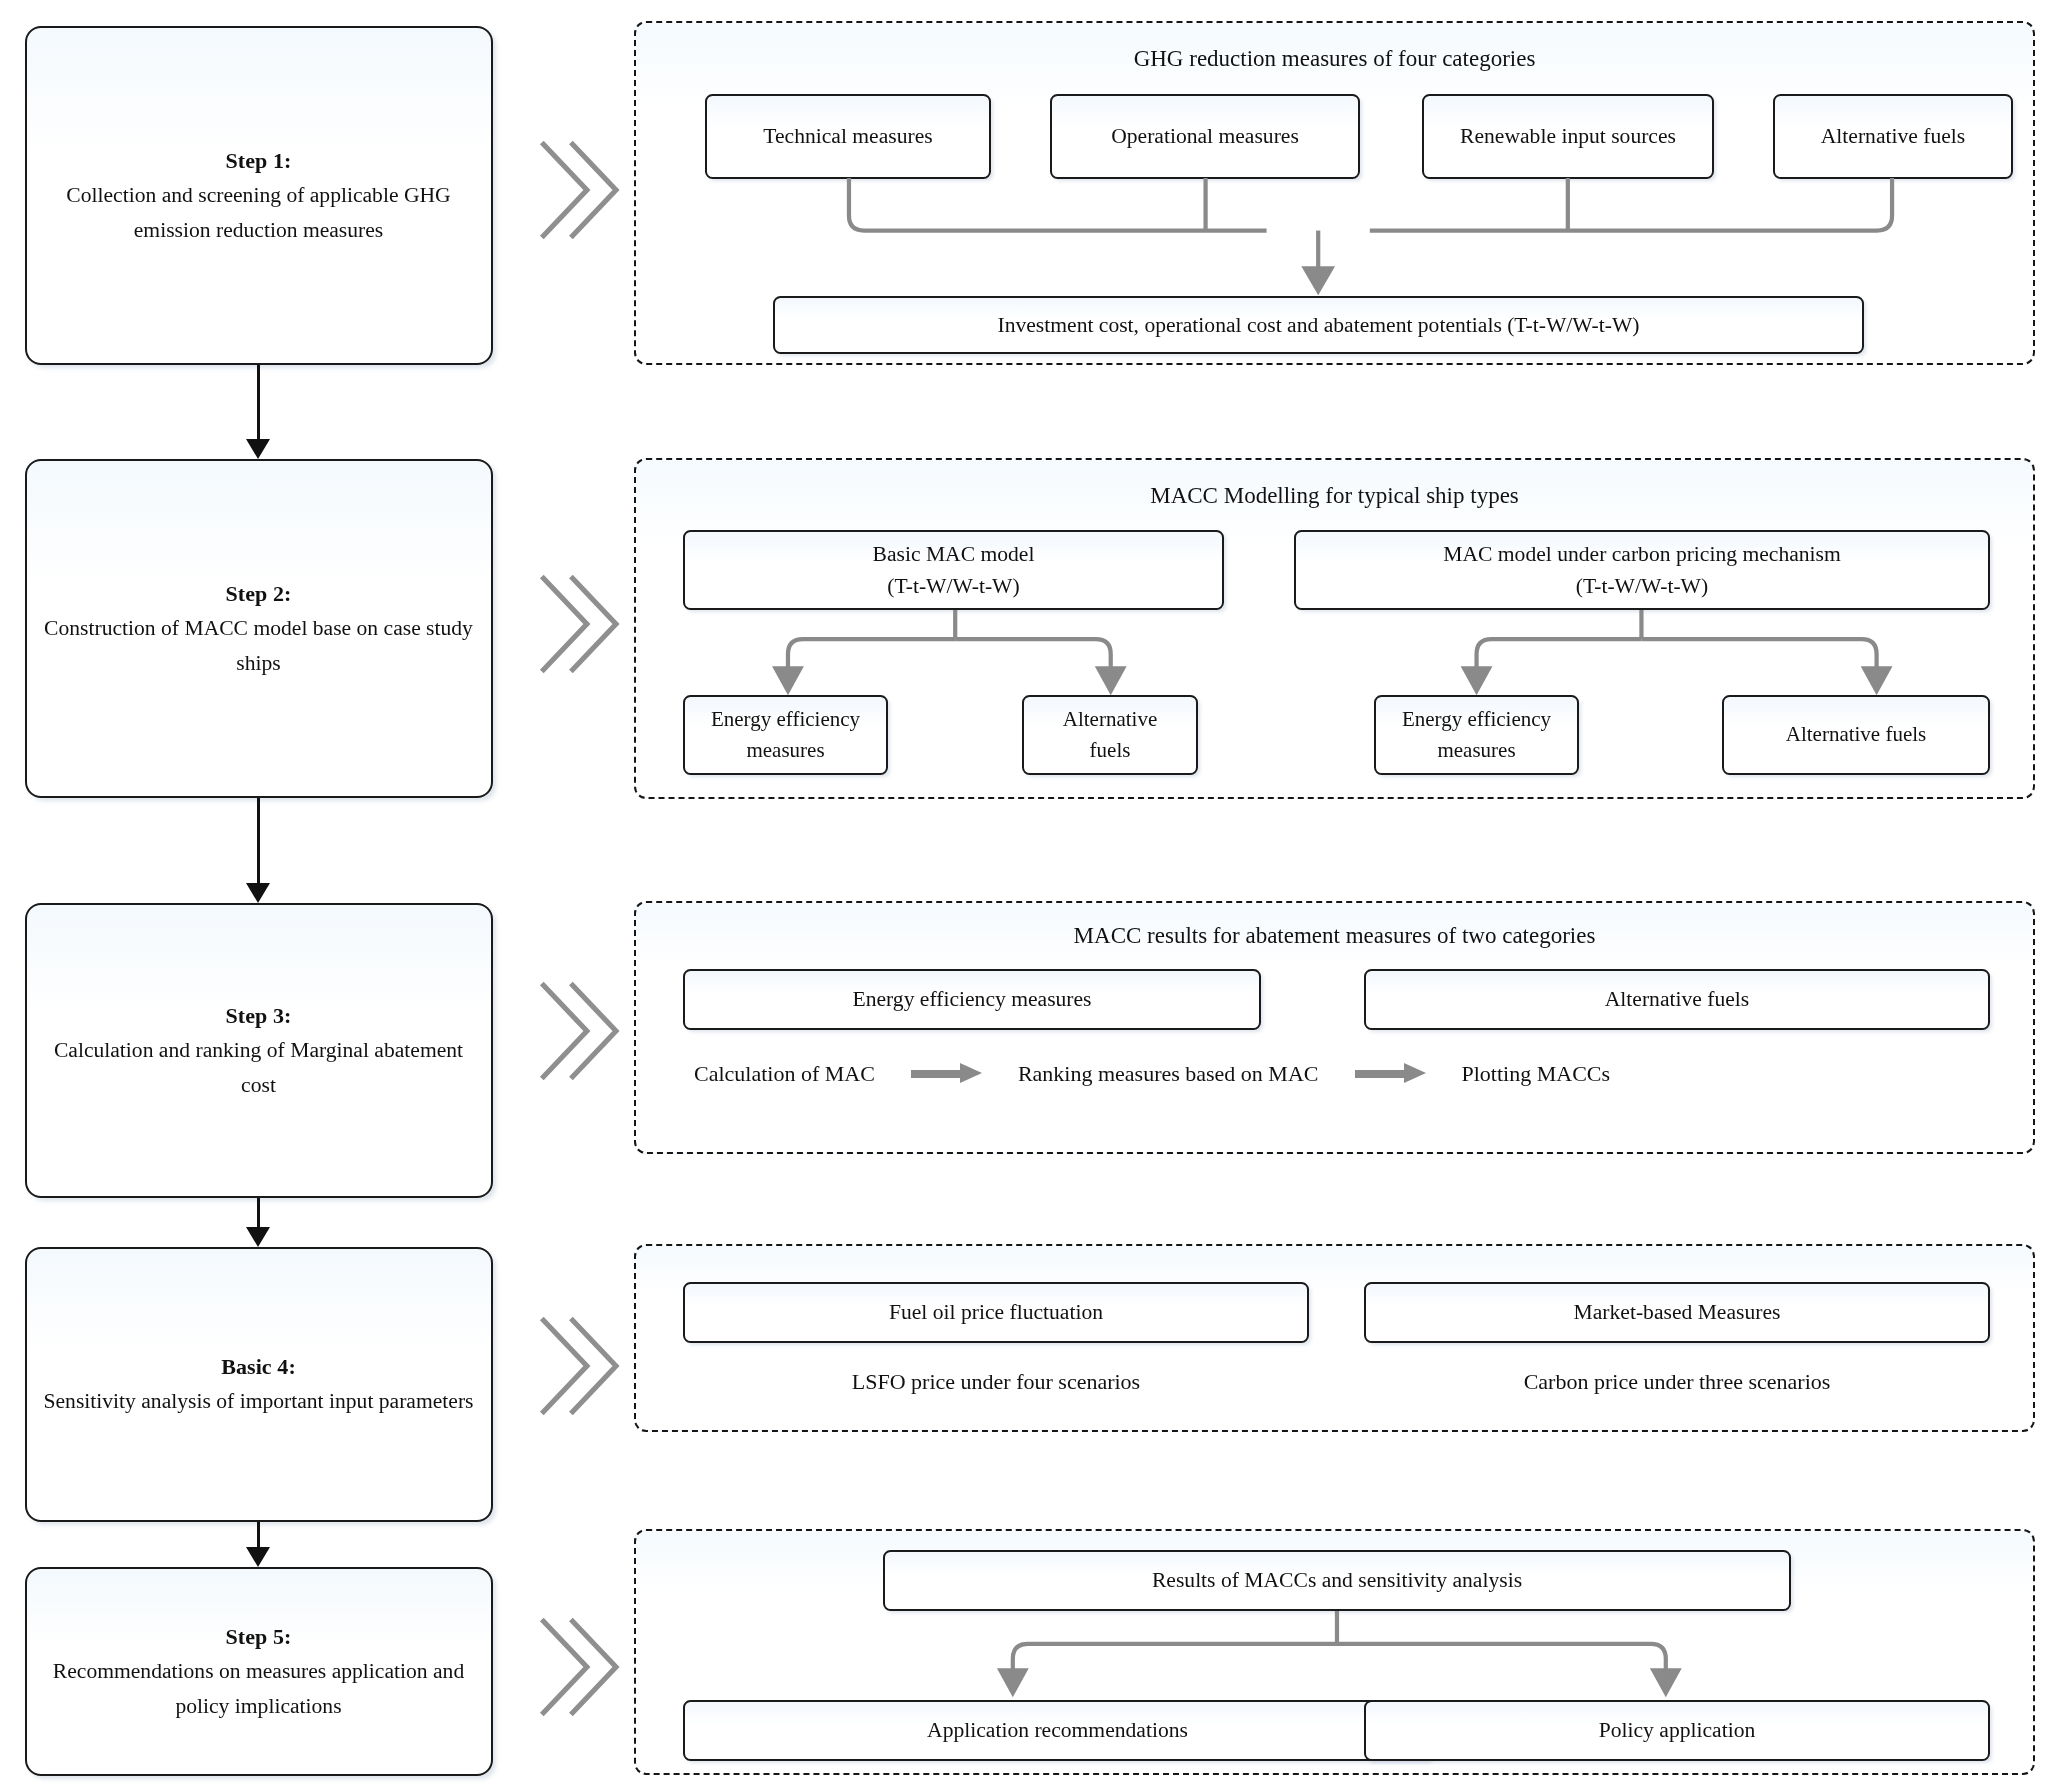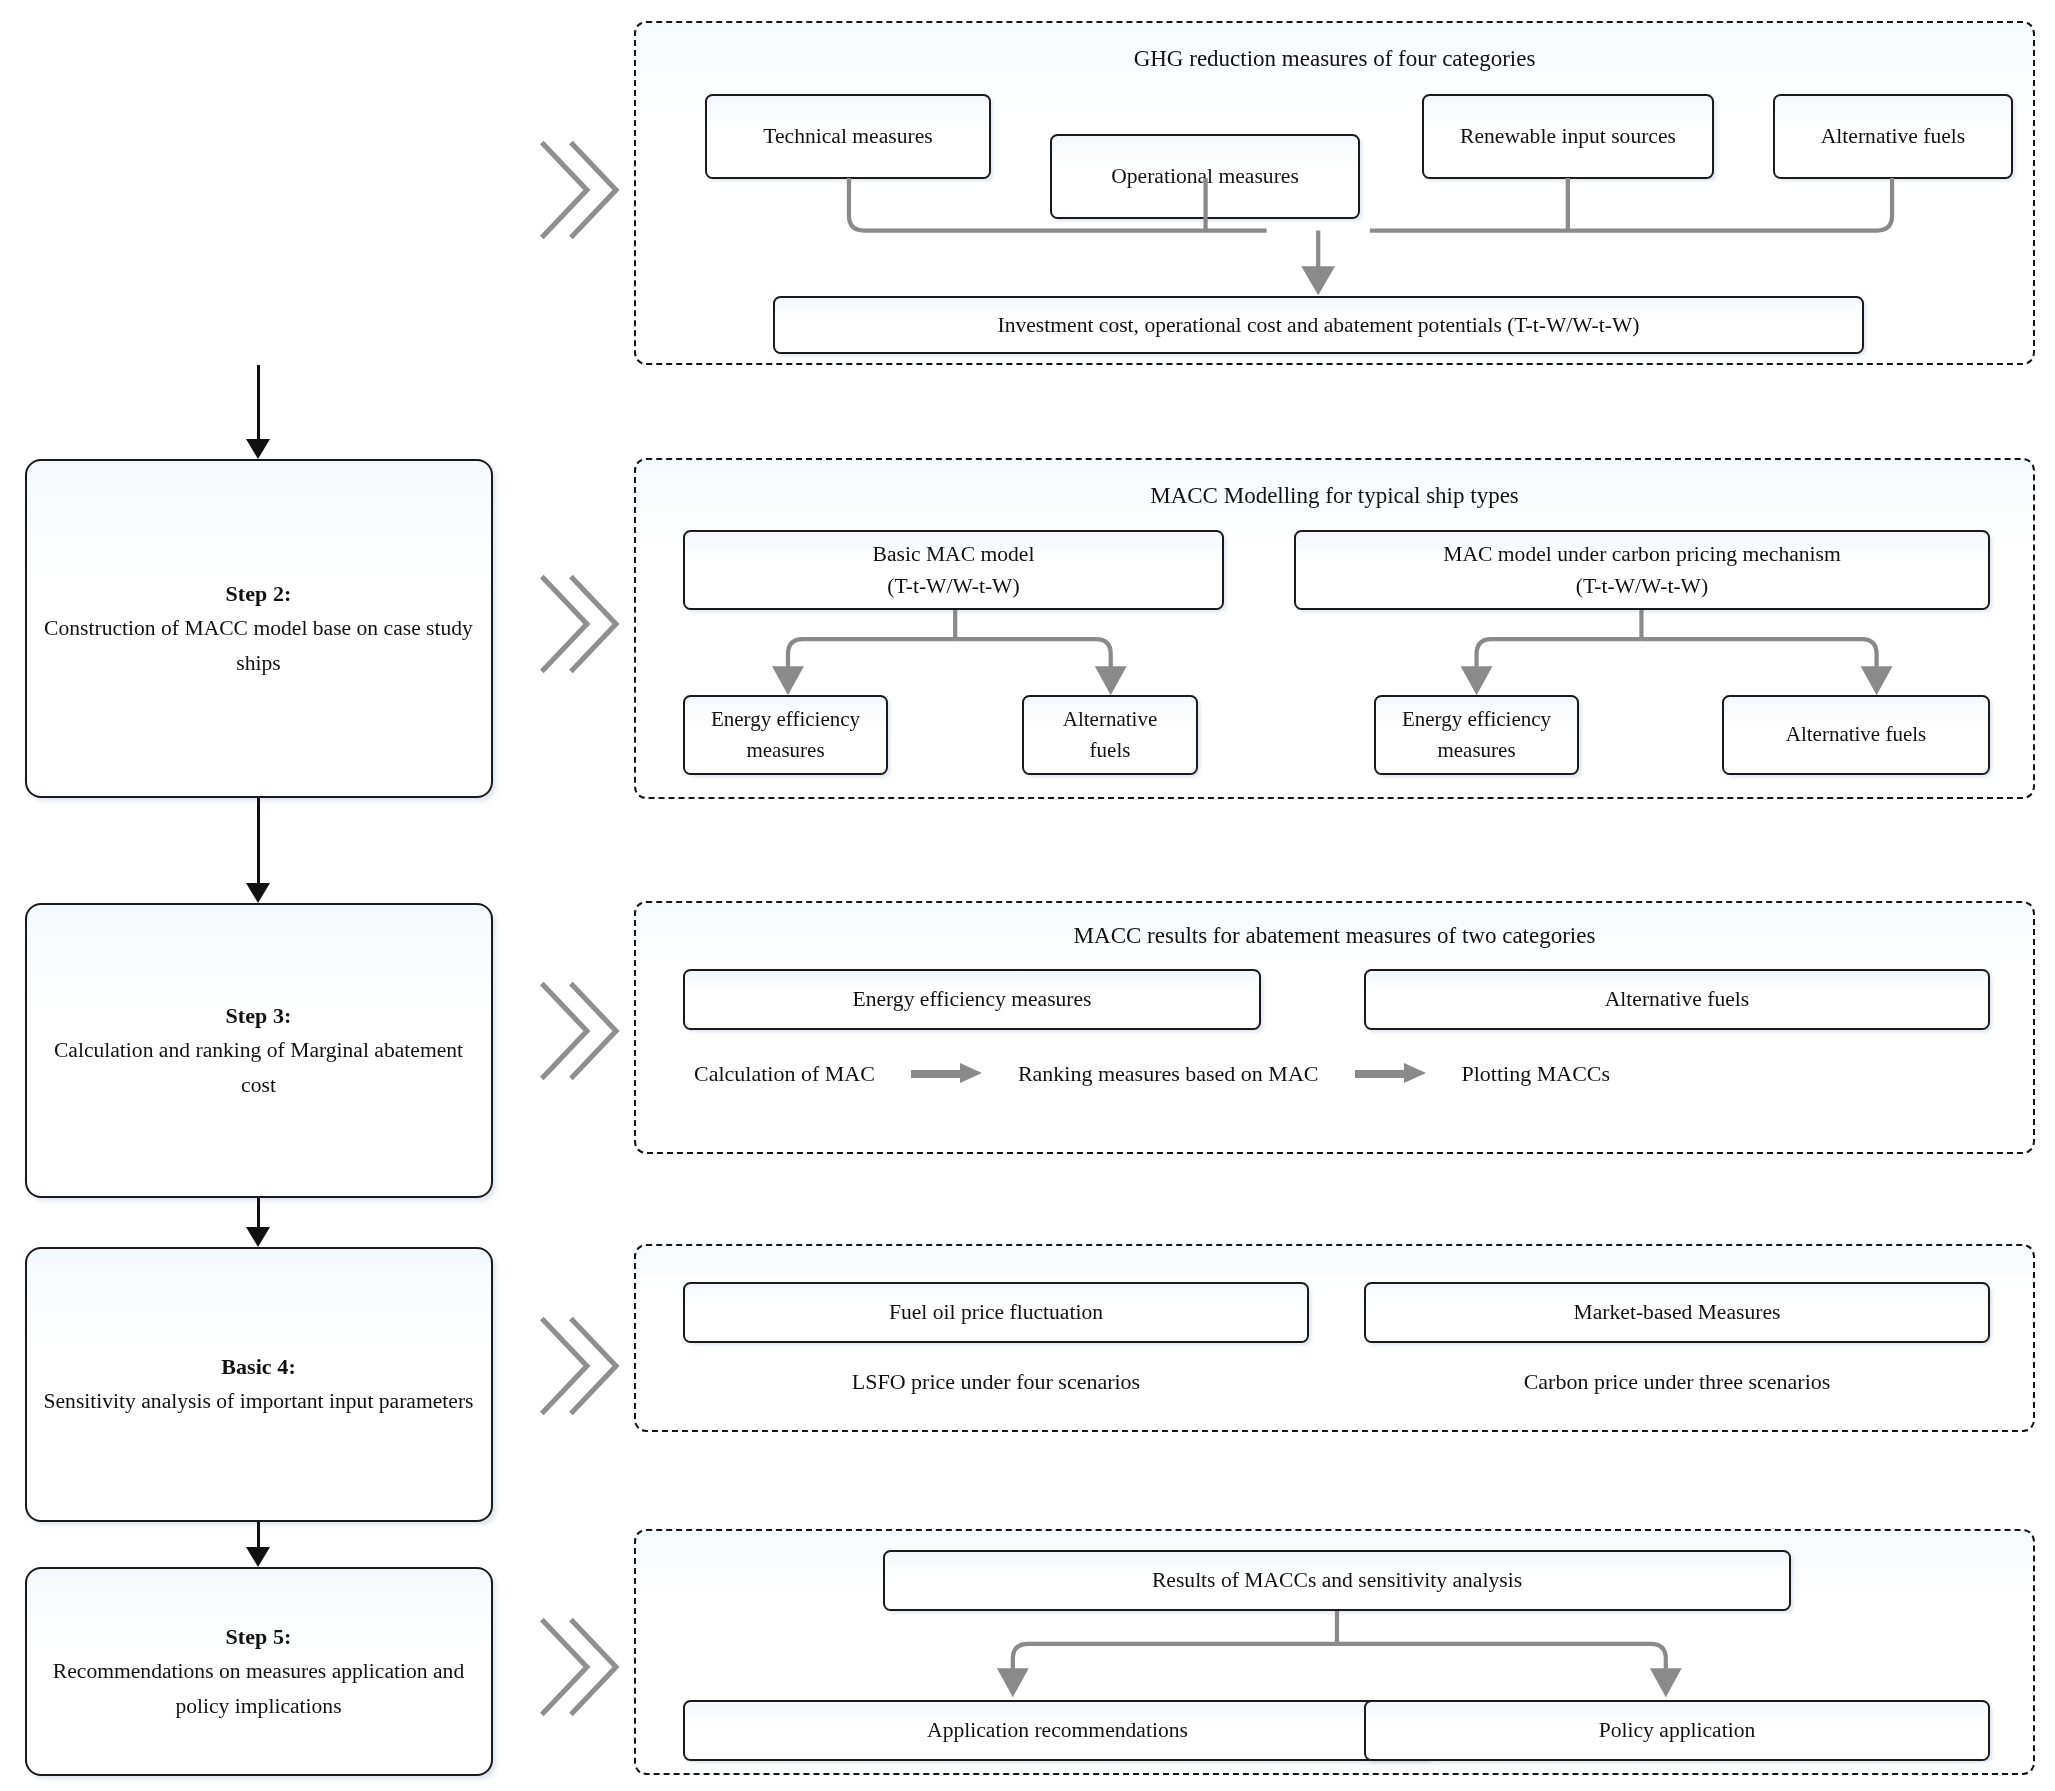--- a/index.html
+++ b/index.html
@@ -146,20 +146,24 @@
     border-top: 10.8px solid transparent;
     border-bottom: 10.8px solid transparent;
     border-left: 22.6px solid #8a8a8a;
   }
 </style>
 </head>
 <body>
 
 <div id="canvas">
 
+  <div class="step-box" style="left:24.5px; top:26px; width:468px; height:339px;">
+    <div class="step-title">Step 1:</div>
+    <div class="step-desc">Collection and screening of applicable GHG emission reduction measures</div>
+  </div>
 
   <div class="vconn" style="left:24.5px; top:365px; width:468px; height:94px;">
     <div class="stem" style="height:74px;"></div>
     <div class="head"></div>
   </div>
 
   <div class="step-box" style="left:24.5px; top:459px; width:468px; height:339px;">
     <div class="step-title">Step 2:</div>
     <div class="step-desc">Construction of MACC model base on case study ships</div>
   </div>
@@ -224,21 +228,21 @@
       <polyline points="76,14 172,115 76,216" fill="none" stroke="#8f8f8f" stroke-width="11"></polyline>
     </svg>
   </div>
 
   <div class="panel" style="left:634px; top:21px; width:1401px; height:344px;">
     <div class="panel-title" style="top:22.6px;">GHG reduction measures of four categories</div>
 
     <div class="node" style="left:69px; top:71px; width:286px; height:85px;">
       <span>Technical measures</span>
     </div>
-    <div class="node" style="left:414px; top:71px; width:310px; height:85px;margin-top:40px;">
+    <div class="node" style="left:414px; top:71px; width:310px; height:85px;">
       <span>Operational measures</span>
     </div>
     <div class="node" style="left:786px; top:71px; width:292px; height:85px;">
       <span>Renewable input sources</span>
     </div>
     <div class="node" style="left:1137px; top:71px; width:240px; height:85px;">
       <span>Alternative fuels</span>
     </div>
 
     <div class="conn" style="left:0px; top:155px; width:1401px; height:122px;">

